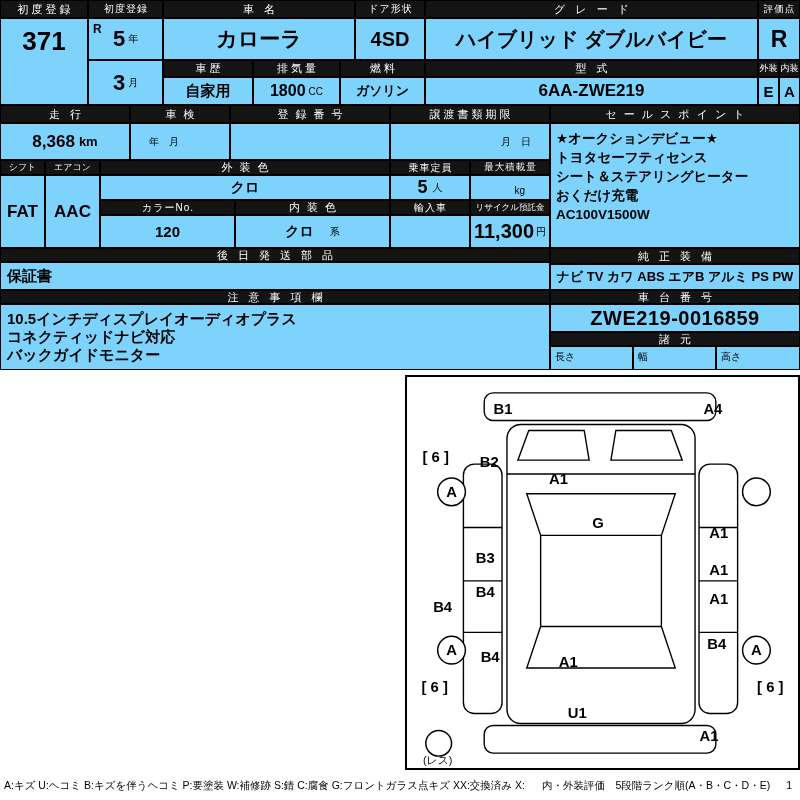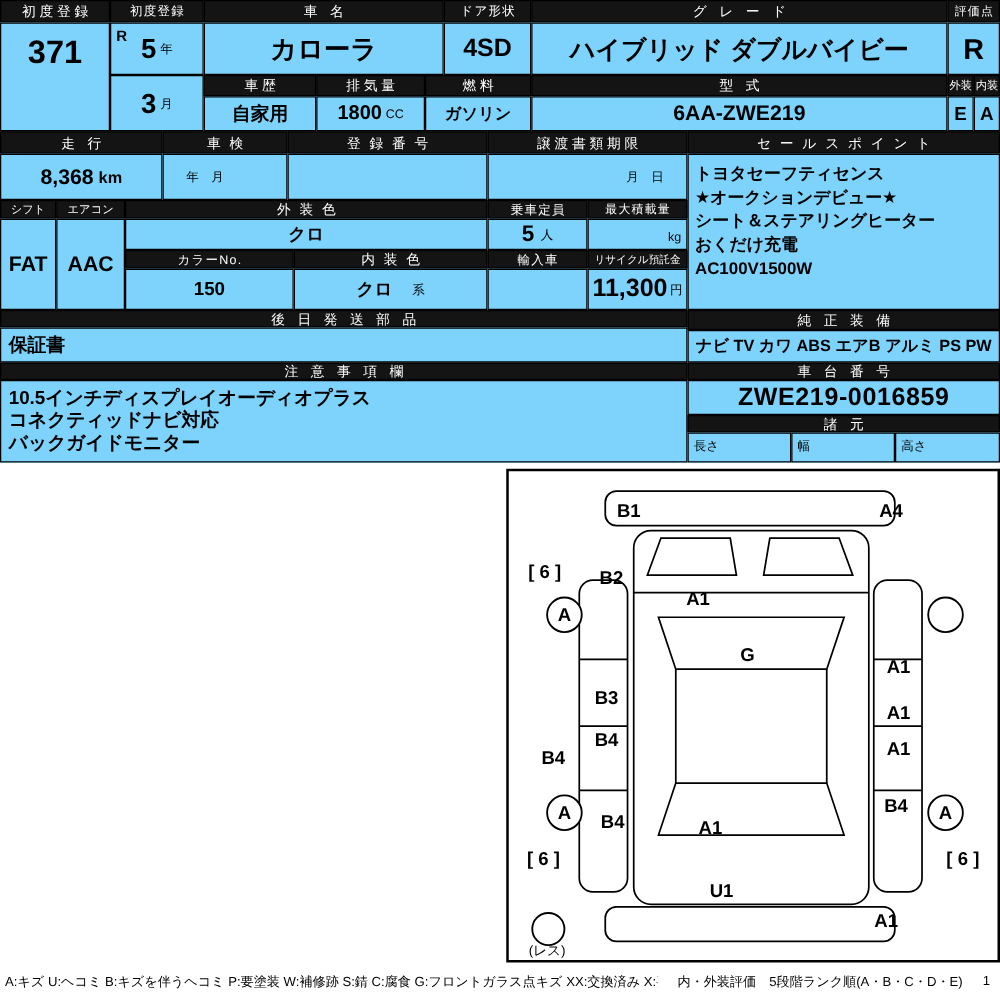--- a/index.html
+++ b/index.html
@@ -109,22 +109,22 @@
   <div class="cell" style="left:130px;top:123px;width:100px;height:37px;justify-content:flex-start;padding-left:18px;font-size:10px;font-weight:normal">年　月</div>
 
   <div class="hdr wide" style="left:230px;top:105px;width:160px;height:18px">登録番号</div>
   <div class="cell" style="left:230px;top:123px;width:160px;height:37px"></div>
 
   <div class="hdr" style="left:390px;top:105px;width:160px;height:18px">譲渡書類期限</div>
   <div class="cell" style="left:390px;top:123px;width:160px;height:37px;justify-content:flex-end;padding-right:18px;font-size:10px;font-weight:normal">月　日</div>
 
   <div class="hdr wide" style="left:550px;top:105px;width:250px;height:18px">セールスポイント</div>
   <div class="cell list-cell" style="left:550px;top:123px;width:250px;height:125px">
+    <div>★オークションデビュー★</div>
     <div>トヨタセーフティセンス</div>
-    <div>★オークションデビュー★</div>
     <div>シート＆ステアリングヒーター</div>
     <div>おくだけ充電</div>
     <div>AC100V1500W</div>
   </div>
 
   <div class="hdr mini" style="left:0;top:160px;width:45px;height:15px">シフト</div>
   <div class="cell" style="left:0;top:175px;width:45px;height:73px;font-size:17px;font-weight:bold">FAT</div>
 
   <div class="hdr mini" style="left:45px;top:160px;width:55px;height:15px">エアコン</div>
   <div class="cell" style="left:45px;top:175px;width:55px;height:73px;font-size:17px;font-weight:bold">AAC</div>
@@ -132,24 +132,24 @@
   <div class="hdr wide" style="left:100px;top:160px;width:290px;height:15px">外装色</div>
   <div class="cell" style="left:100px;top:175px;width:290px;height:25px;font-size:14px;font-weight:bold">クロ</div>
 
   <div class="hdr s10" style="left:390px;top:160px;width:80px;height:15px">乗車定員</div>
   <div class="cell" style="left:390px;top:175px;width:80px;height:25px">
     <span class="b" style="font-size:18px">5</span>
     <span class="unit" style="margin-left:5px">人</span>
   </div>
 
   <div class="hdr s9" style="left:470px;top:160px;width:80px;height:15px">最大積載量</div>
-  <div class="cell" style="left:470px;top:175px;width:80px;height:25px;justify-content:flex-end;align-items:flex-end;padding:0 4px 3px 0;font-size:10px;font-weight:normal">kg</div>
+  <div class="cell" style="left:470px;top:175px;width:80px;height:25px;justify-content:flex-end;align-items:flex-end;padding:0 24px 3px 0;font-size:10px;font-weight:normal">kg</div>
 
   <div class="hdr s10" style="left:100px;top:200px;width:135px;height:15px">カラーNo.</div>
-  <div class="cell" style="left:100px;top:215px;width:135px;height:33px;font-size:15px;font-weight:bold">150</div>
+  <div class="cell" style="left:100px;top:215px;width:135px;height:33px;font-size:15px;font-weight:bold">120</div>
 
   <div class="hdr wide" style="left:235px;top:200px;width:155px;height:15px">内装色</div>
   <div class="cell" style="left:235px;top:215px;width:155px;height:33px;gap:16px">
     <span class="b" style="font-size:14px">クロ</span>
     <span style="font-size:10px">系</span>
   </div>
 
   <div class="hdr s10" style="left:390px;top:200px;width:80px;height:15px">輸入車</div>
   <div class="cell" style="left:390px;top:215px;width:80px;height:33px"></div>
 

